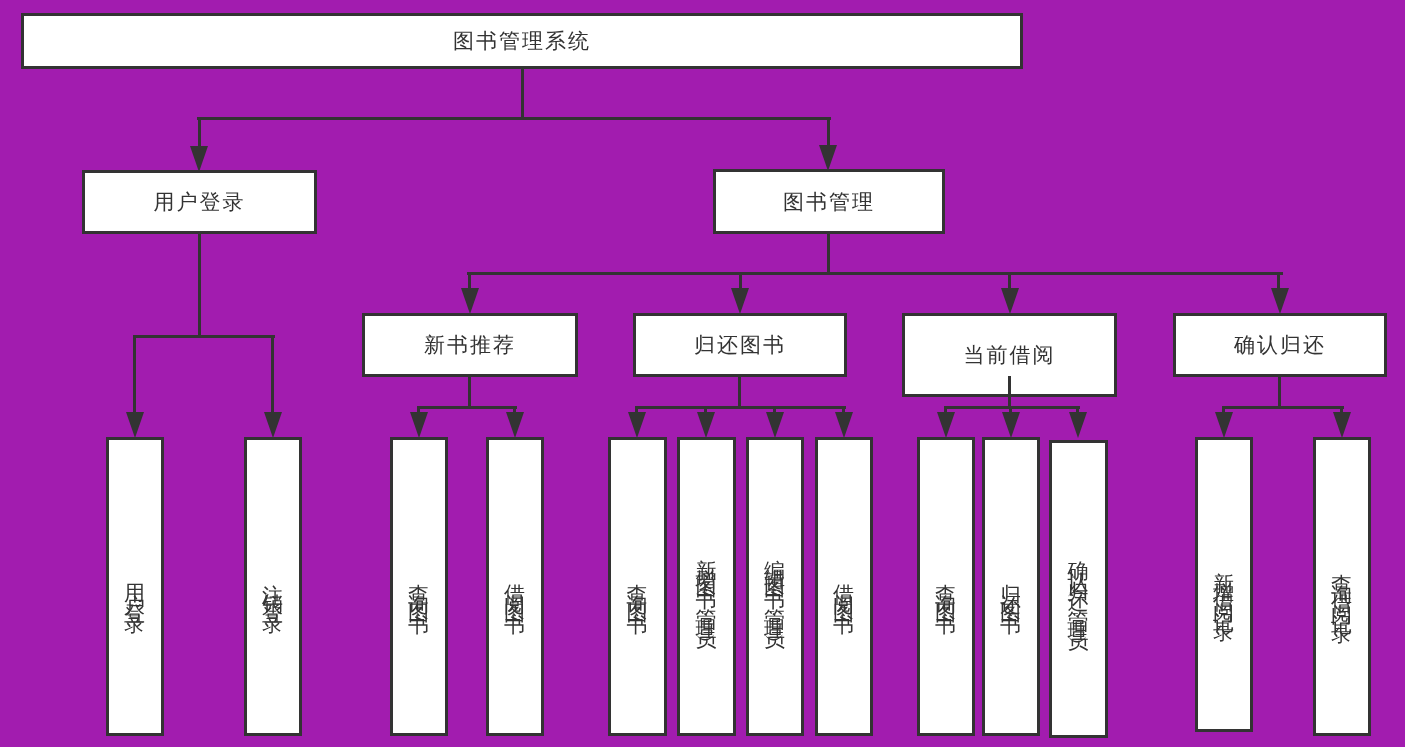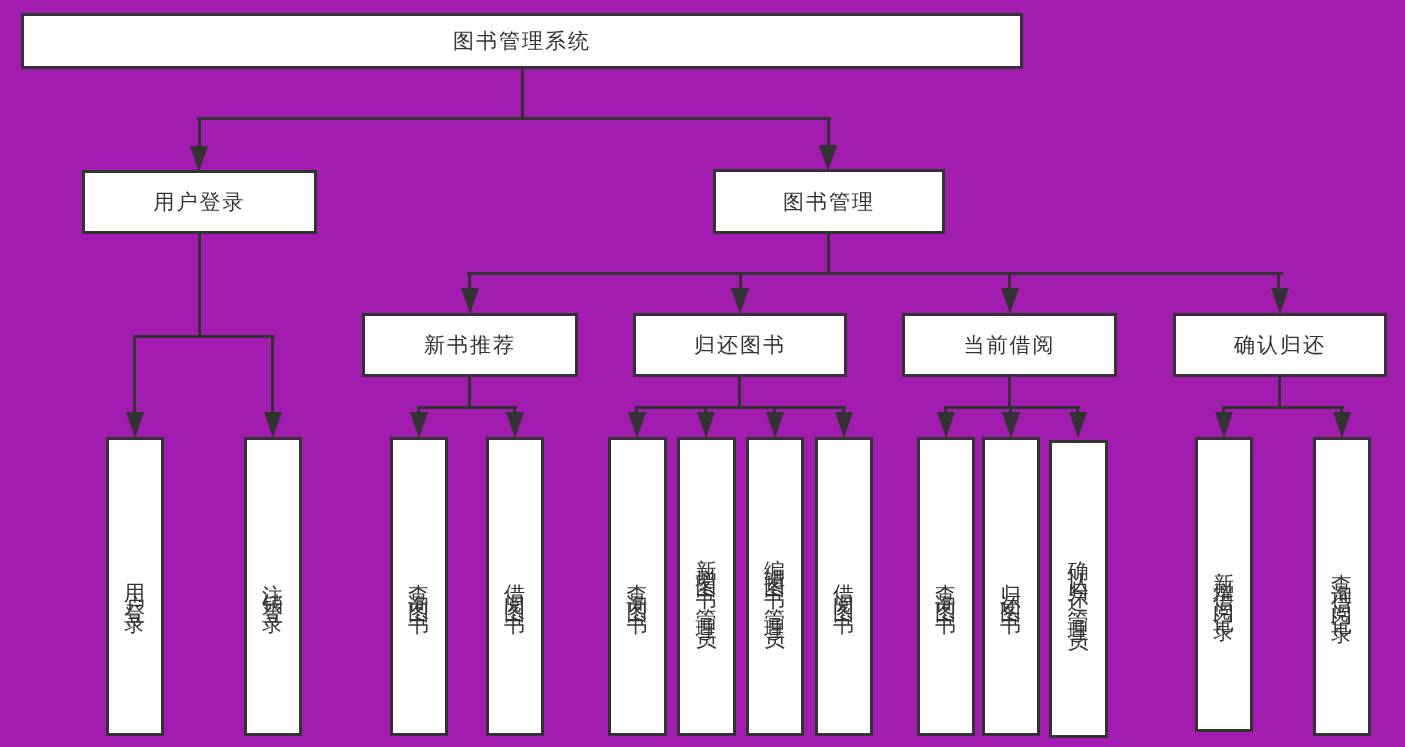--- a/index.html
+++ b/index.html
@@ -68,21 +68,21 @@
   <div class="arr" style="left:1001px;top:288px;"></div>
   <div class="vl" style="left:1277px;top:272px;height:20px;"></div>
   <div class="arr" style="left:1271px;top:288px;"></div>
 
   <div class="box hbox" style="left:362px;top:313px;width:216px;height:64px;">
     <span>新书推荐</span>
   </div>
   <div class="box hbox" style="left:633px;top:313px;width:214px;height:64px;">
     <span>归还图书</span>
   </div>
-  <div class="box hbox" style="left:902px;top:313px;width:215px;height:64px;">
+  <div class="box hbox" style="left:902px;top:313px;width:215px;height:84px;">
     <span>当前借阅</span>
   </div>
   <div class="box hbox" style="left:1173px;top:313px;width:214px;height:64px;">
     <span>确认归还</span>
   </div>
 
   <div class="vl" style="left:468px;top:376px;height:33px;"></div>
   <div class="hl" style="left:417px;top:406px;width:100px;"></div>
   <div class="vl" style="left:417px;top:406px;height:10px;"></div>
   <div class="arr" style="left:410px;top:412px;"></div>

